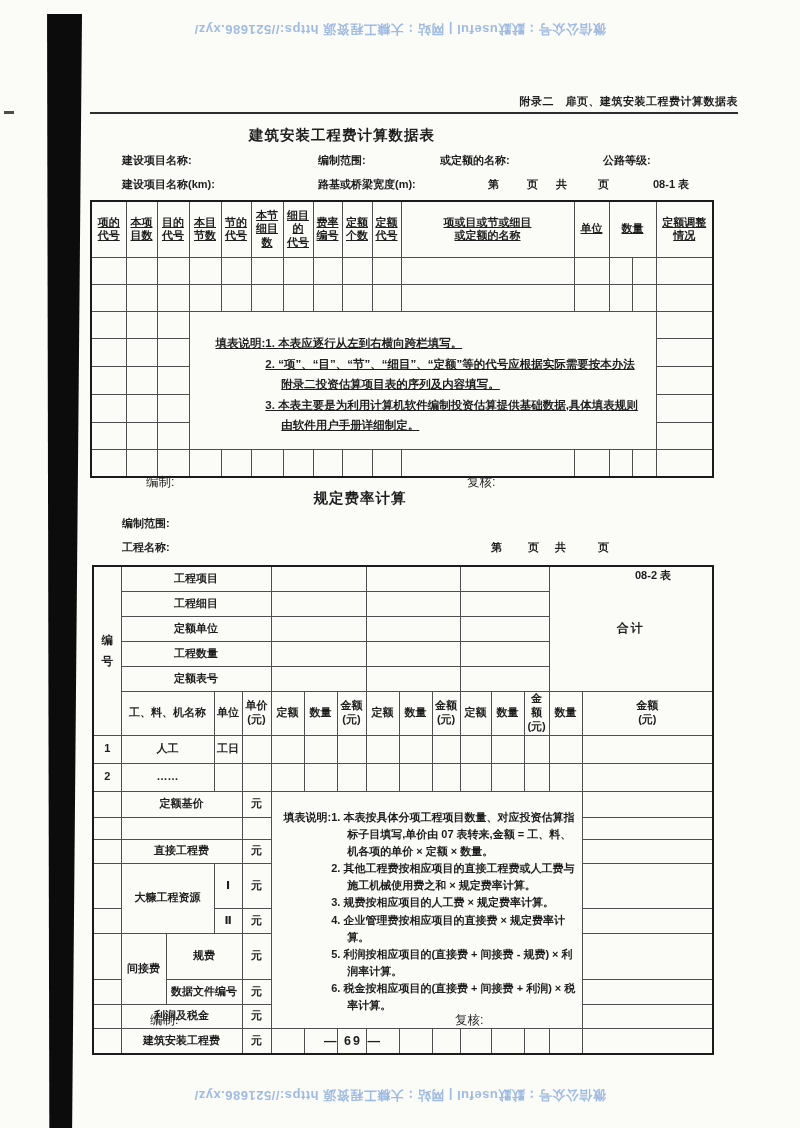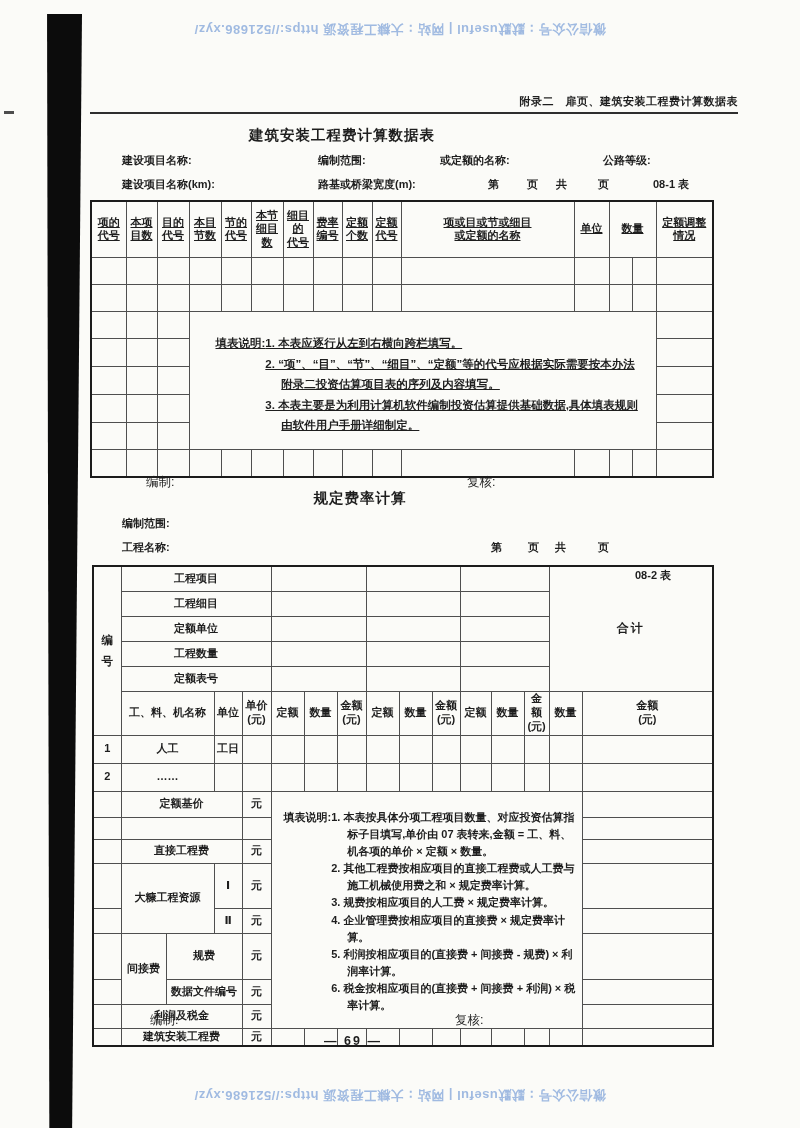--- a/index.html
+++ b/index.html
@@ -369,21 +369,21 @@
         <td colspan="2">数据文件编号</td>
         <td>元</td>
         <td></td>
       </tr>
 <tr style="height:24px">
         <td></td>
         <td colspan="3">利润及税金</td>
         <td>元</td>
         <td></td>
       </tr>
-<tr style="height:18px" class="bt">
+<tr style="height:26px" class="bt">
 <td></td>
 <td colspan="3">建筑安装工程费</td>
 <td>元</td>
 <td></td>
         <td></td>
         <td></td>
         <td></td>
         <td></td>
         <td></td>
         <td></td>

